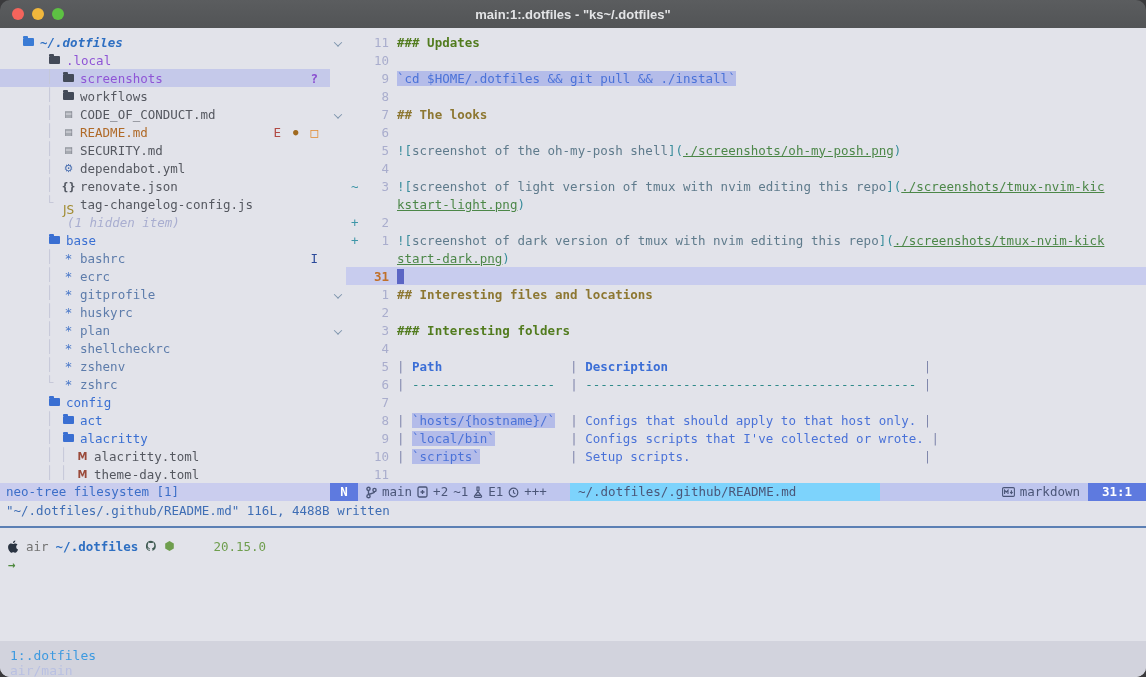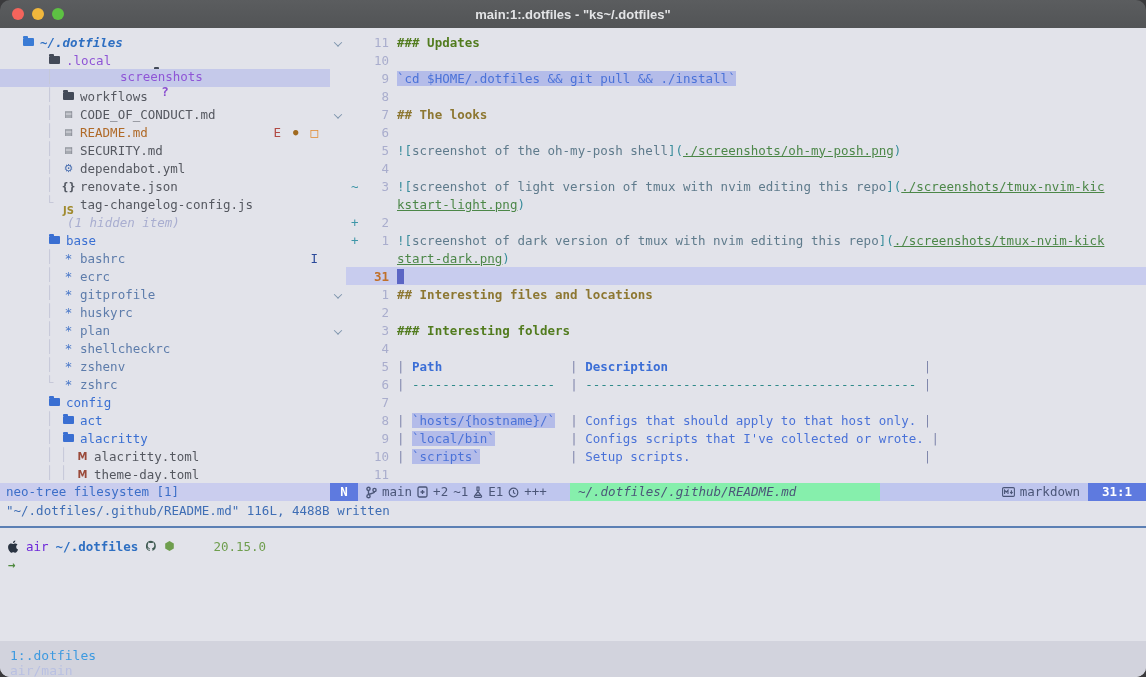--- a/index.html
+++ b/index.html
@@ -11,31 +11,31 @@
   .t-title{color:#e3e4e6;font:bold 13px "Liberation Sans",sans-serif;}
   .lights{position:absolute;left:12px;top:8px;display:flex;gap:8px;}
   .light{width:12px;height:12px;border-radius:50%;}
   .l-red{background:#f4645c;} .l-yellow{background:#f0b73c;} .l-green{background:#5dc143;}
   
   .term{position:absolute;top:28px;left:0;right:0;bottom:0;background:#e2e3ea;}
   .flex{flex:1;}
   
   .sidebar{position:absolute;top:5px;left:0;width:330px;}
   .s-row{display:flex;align-items:center;height:18px;position:relative;padding-right:12px;}
-  .s-row.sel{background:#c5c9ea;flex-direction:column;}
+  .s-row.sel{background:#c5c9ea;}
   .pad{display:inline-block;flex:none;}
   .guide{position:absolute;top:0;color:#c6c8d8;width:8px;}
   .ic{display:inline-flex;flex:none;width:13px;justify-content:center;align-items:center;
       font-family:"DejaVu Sans",sans-serif;font-size:10px;}
   .ic-folder{width:11px;height:8px;border-radius:1px;position:relative;margin:0 1px;background:var(--fc,#434a58);}
   .ic-folder::before{content:'';position:absolute;top:-2px;left:0;width:5px;height:2px;border-radius:1px 1px 0 0;background:var(--fc,#434a58);}
   .ic-md{color:#70757e;font-size:9px;}
   .ic-gear{color:#4a6fb0;font-size:11px;}
   .ic-braces{color:#555a64;font-weight:bold;font-size:10px;}
-  .ic-js{color:#a08a2e;font-weight:bold;font-size:10px;margin-top:12px;}
+  .ic-js{color:#a08a2e;font-weight:normal;font-size:12px;margin-top:12px;}
   .ic-star{color:#4a78c8;font-size:13px;}
   .ic-toml{color:#9a4a3a;font-weight:bold;font-size:10px;}
   .lbl{margin-left:5px;white-space:pre;}
   .st-root{color:#2e6fc2;font-weight:bold;font-style:italic;}
   .st-purple{color:#8f55d6;}
   .st-plain{color:#555860;}
   .st-readme{color:#b06a28;}
   .st-blue{color:#3a6fd2;}
   .st-slate{color:#5d7cab;}
   .st-hidden{color:#a9aed0;font-style:italic;}
@@ -66,30 +66,30 @@
   .sg-th{color:#3b6ed6;font-weight:bold;}
   .sg-dash{color:#2f8a8a;}
   .sg-cell{color:#4a72d8;}
   .sg-plain{color:#555860;}
   
   .statusbar{position:absolute;top:455px;left:0;right:0;height:18px;display:flex;}
   .nt-status{width:330px;flex:none;background:#cacdee;color:#3c6ec8;padding-left:6px;box-sizing:border-box;line-height:18px;}
   .mode{width:28px;flex:none;background:#5e7adf;color:#fff;font-weight:bold;text-align:center;line-height:18px;}
   .seg{display:flex;align-items:center;gap:5px;color:#4b5678;line-height:18px;}
   .segB{width:212px;flex:none;background:#bfc6ee;padding:0 8px;box-sizing:border-box;}
-  .segC{flex:1;background:#86efac;padding-left:8px;font-style:italic;}
+  .segC{flex:1;background:#7dd3fc;padding-left:8px;}
   .segD{width:208px;flex:none;background:#bfc6ee;justify-content:flex-end;padding-right:8px;box-sizing:border-box;}
   .pos{width:58px;flex:none;background:#5e7adf;color:#fff;font-weight:bold;text-align:center;line-height:18px;}
   .sl-ic{flex:none;display:inline-flex;}
   
   .cmdline{position:absolute;top:474px;left:0;right:0;height:18px;color:#3f6eb5;padding-left:6px;line-height:18px;white-space:pre;}
   .paneborder{position:absolute;top:498px;left:0;right:0;height:2px;background:#5b7fb4;}
   .shell{position:absolute;top:509px;left:0;right:0;}
   .pline{display:flex;align-items:center;height:18px;padding-left:8px;gap:7px;}
-  .sh-host{color:#6d28d9;}
+  .sh-host{color:#737373;}
   .sh-cwd{color:#2e6fc2;font-weight:bold;}
   .sh-node{color:#6f9e4e;margin-left:31px;}
   .sh-arrow{color:#4f8a3f;font-weight:bold;}
   .tmuxbar{position:absolute;left:0;right:0;bottom:0;height:36px;background:#d2d3dd;display:flex;align-items:flex-start;
            padding:7px 12px 0 10px;box-sizing:border-box;font-size:13px;flex-direction:column;}
   .tm-left{color:#3d9ae0;}
   .tm-session{color:#b9c0e2;margin-right:18px;}
   .tm-badge{color:#7a8ddc;font-weight:bold;}
 </style>
 </head>

